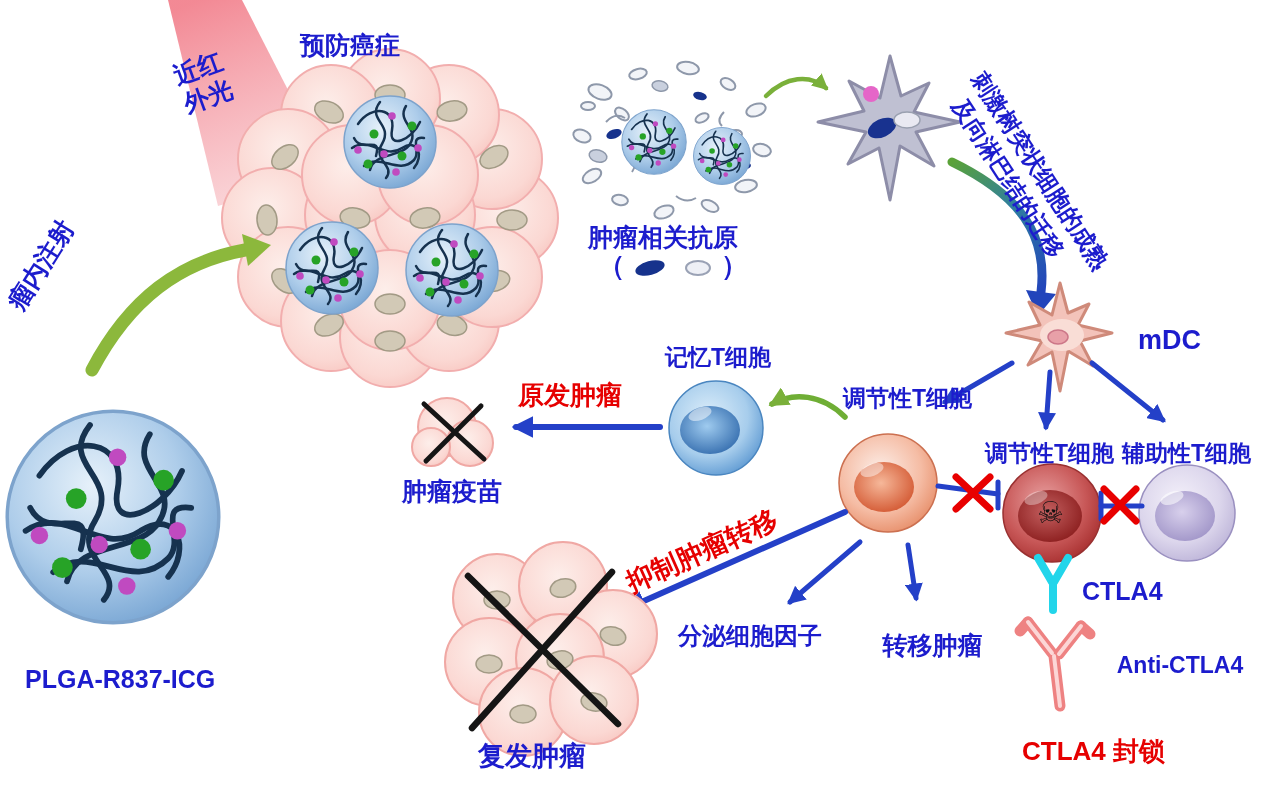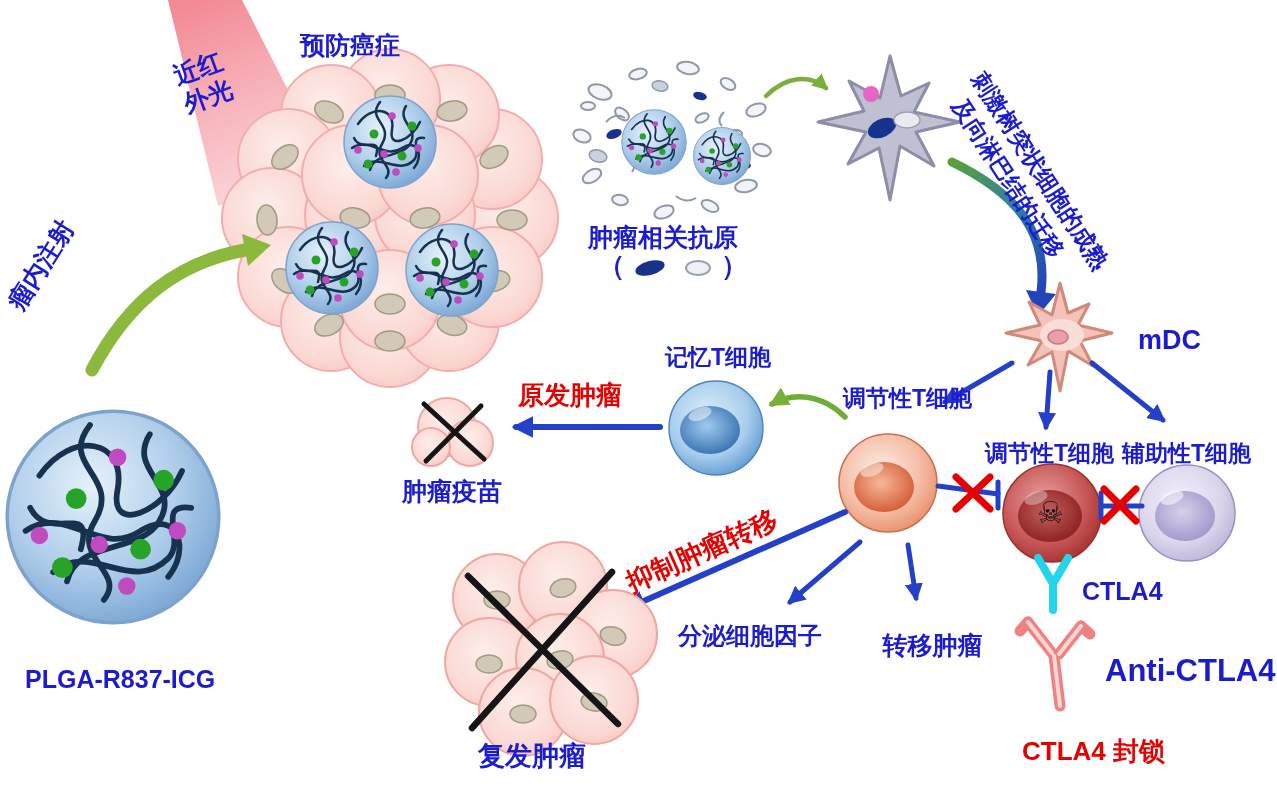--- a/index.html
+++ b/index.html
@@ -373,21 +373,21 @@
 <div class="lbl blue" style="left:678px;top:622px;font-size:24px">分泌细胞因子</div>
 
 <div class="lbl blue center" style="left:850px;top:630px;width:165px;font-size:25px">
   <div>转移肿瘤</div>
 </div>
 
 <div class="lbl blue" style="left:478px;top:740px;font-size:27px">复发肿瘤</div>
 
 <div class="lbl blue" style="left:1082px;top:576px;font-size:25px">CTLA4</div>
 
-<div class="lbl blue center" style="left:1105px;top:652px;width:150px;font-size:31px">
+<div class="lbl blue center" style="left:1105px;top:652px;width:150px;font-size:23px">
   <div>Anti-CTLA4</div>
 </div>
 
 <div class="lbl red" style="left:1022px;top:736px;font-size:26px">CTLA4 封锁</div>
 
 <div class="lbl blue" style="left:25px;top:664px;font-size:25px">PLGA-R837-ICG</div>
 
 </div>
 
 </body></html>

